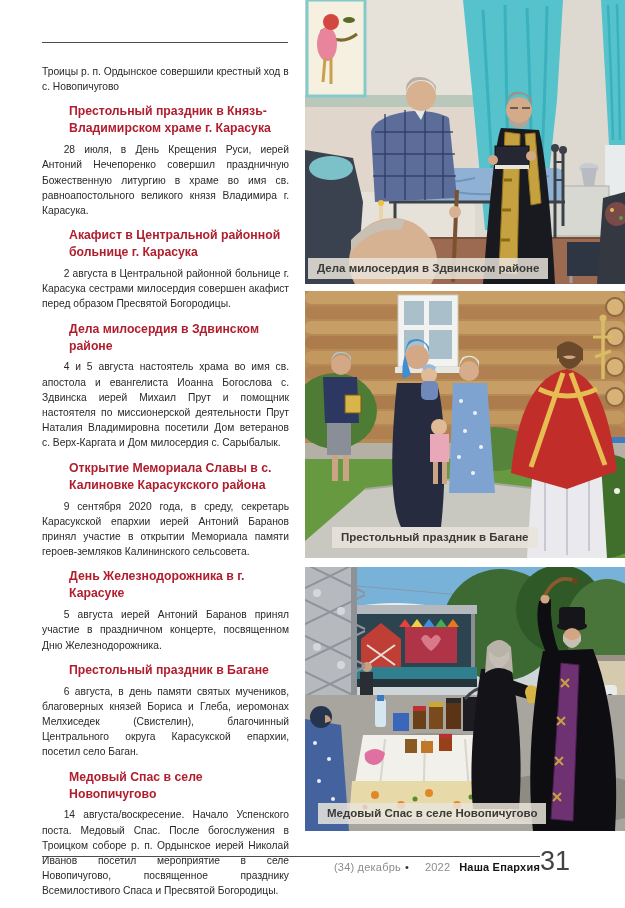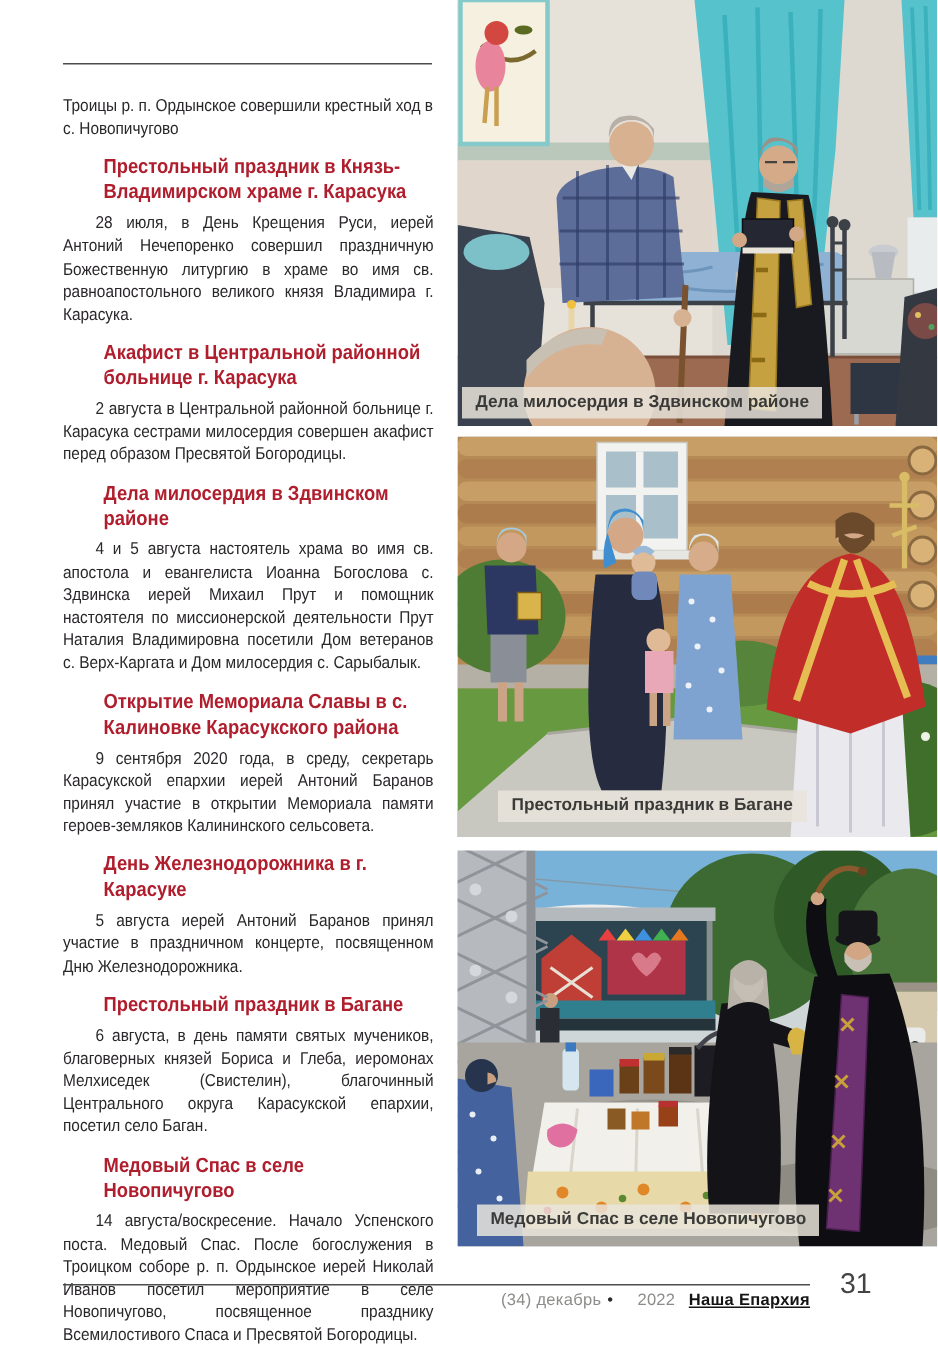--- a/index.html
+++ b/index.html
@@ -25,24 +25,24 @@
   figcaption.cap { position:absolute; background:rgba(233,228,218,0.85); color:#3a3a38;
                    font-weight:bold; font-size:11.5px; line-height:15px;
                    padding:3px 9px 3px 9px; white-space:nowrap; }
   .cap1 { left:3px;  bottom:5px; }
   .cap2 { left:27px; bottom:10px; }
   .cap3 { left:13px; bottom:7px; }
 
   .footer-rule { position:absolute; left:42px; top:856px; width:498px; height:1px; background:#4d4d4d; }
   .footer-meta { position:absolute; top:861px; left:42px; width:498px; text-align:right;
                  font-size:11px; color:#8c8c8a; letter-spacing:0.2px; }
-  .footer-meta .brand { color:#141414; font-weight:bold; margin-left:9px;text-decoration:underline; }
+  .footer-meta .brand { color:#141414; font-weight:bold; margin-left:9px; }
   .footer-meta .year { margin-left:16px; }
   .footer-meta .dot { color:#2a2a2a; margin-left:4px; }
-  .page-number { position:absolute; left:560px; top:846px; font-size:19px; color:#434343; }
+  .page-number { position:absolute; left:540px; top:846px; font-size:27px; color:#434343; }
 </style>
 </head>
 <body>
 
 <div class="page">
 
   <div class="top-rule"></div>
 
   <div class="text-column">
     <p class="intro">Троицы р. п. Ордынское совершили крестный ход в с. Новопичугово</p>

